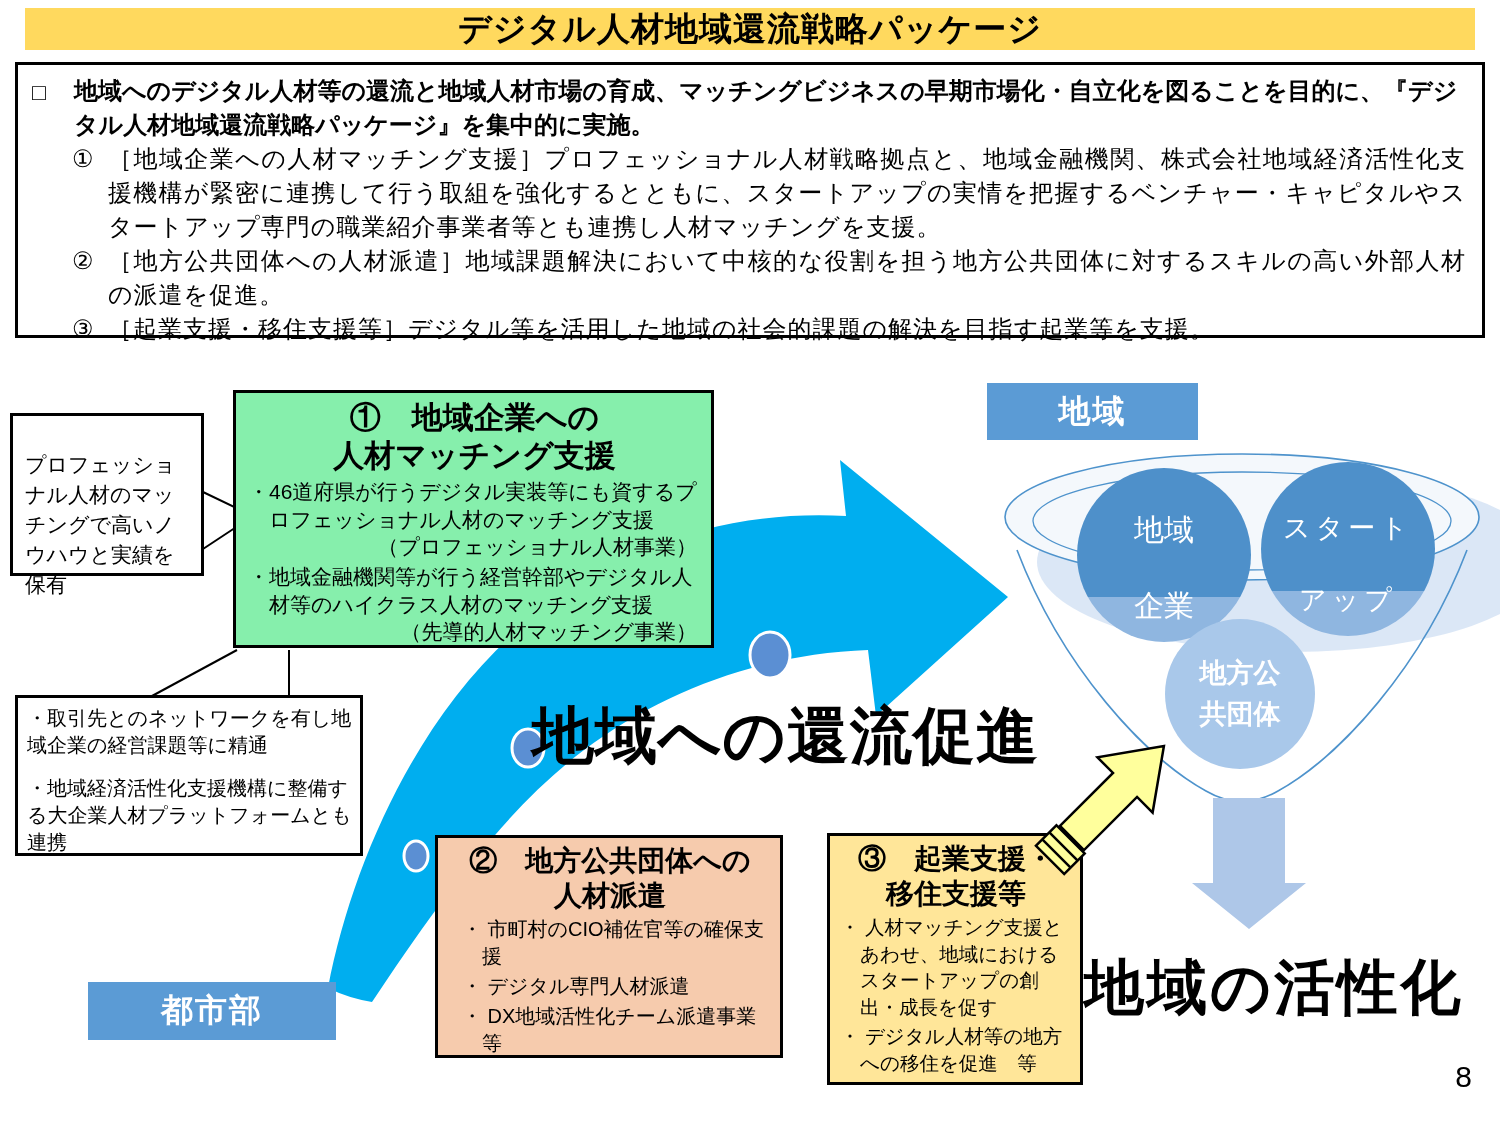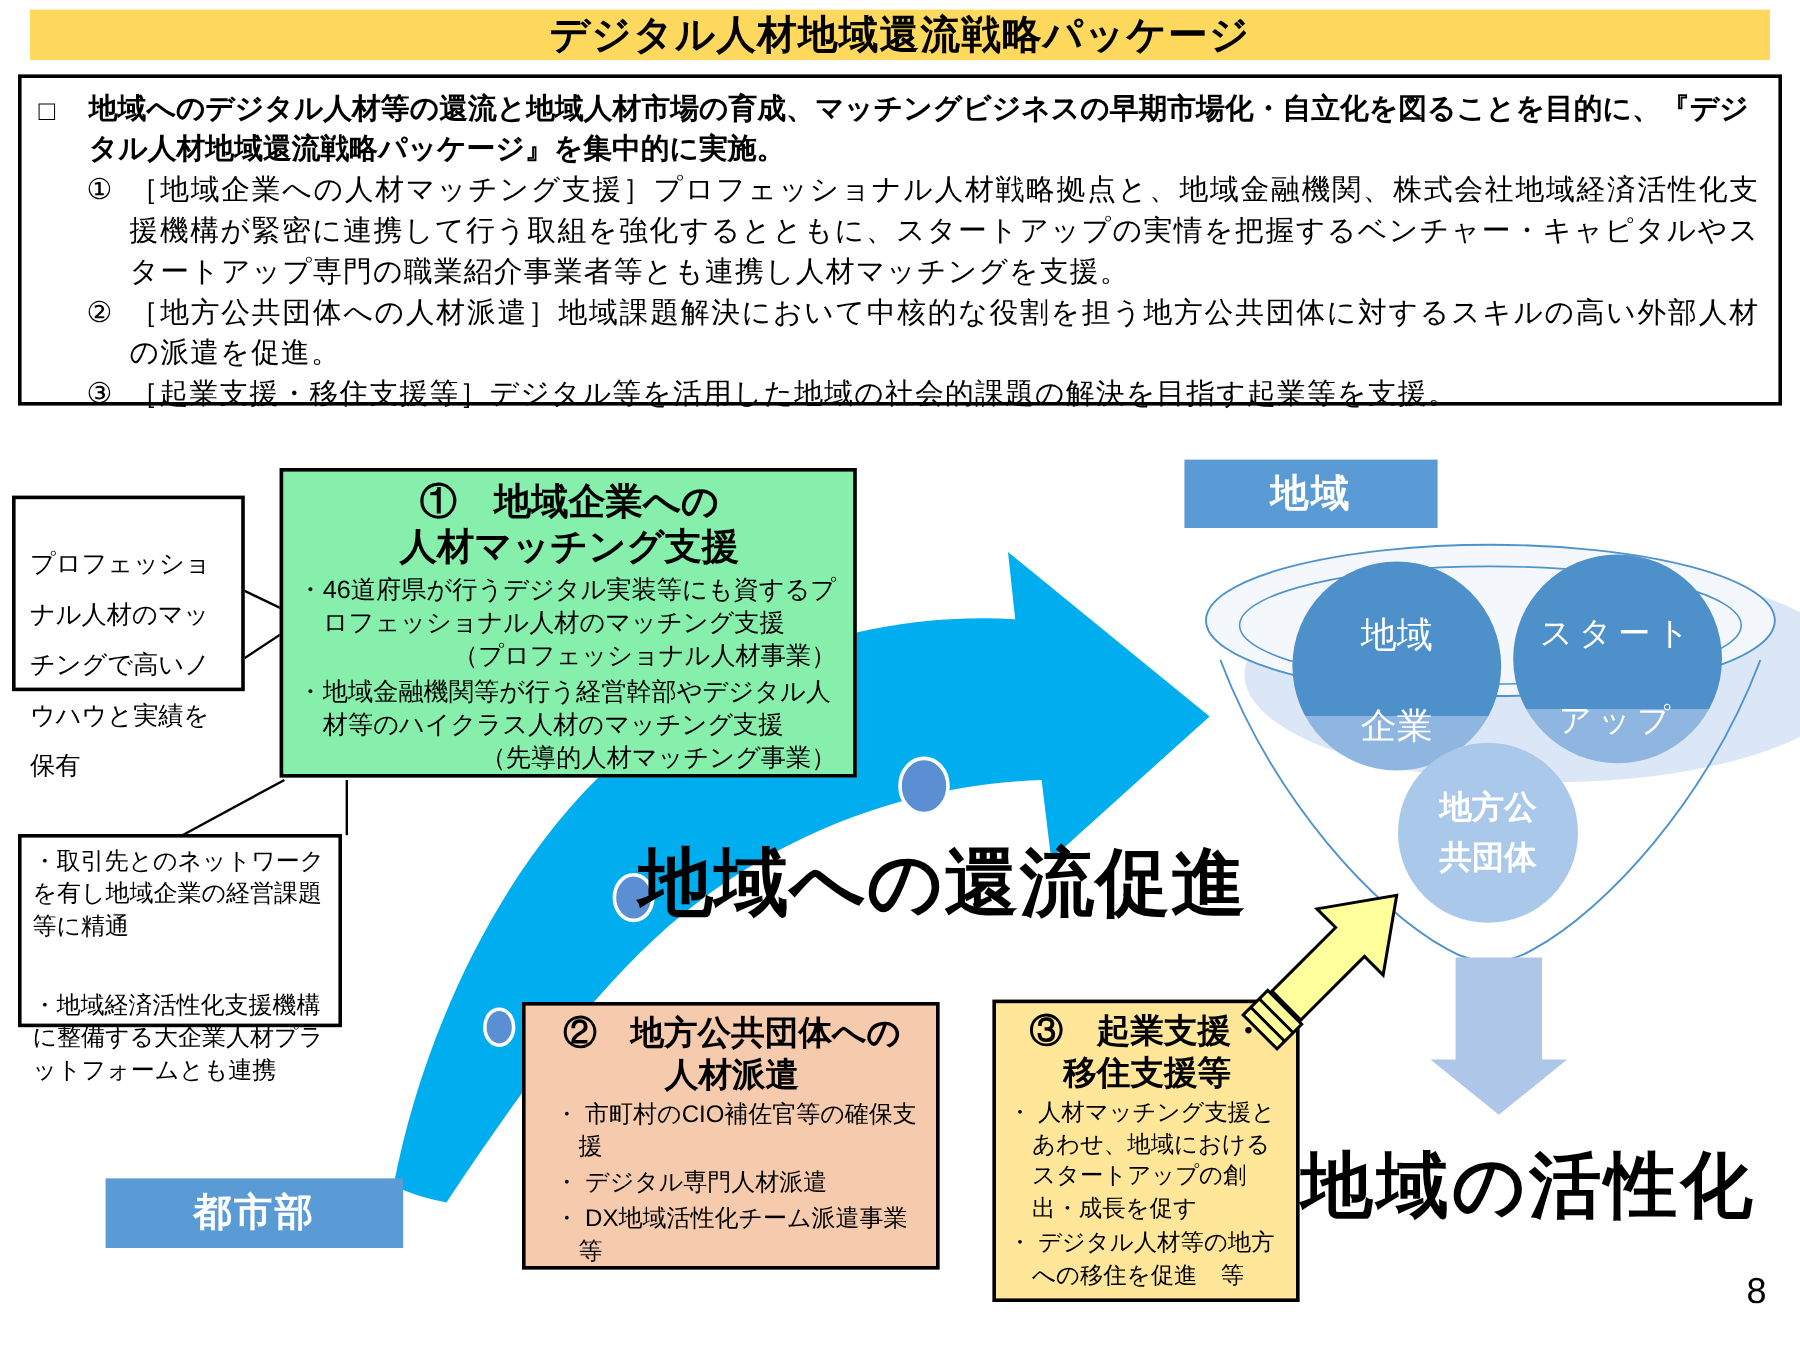--- a/index.html
+++ b/index.html
@@ -27,27 +27,27 @@
   .intro{display:flex;font-size:24px;font-weight:bold;line-height:34px;}
   .intro .chk{width:42px;flex:none;font-size:23px;padding-top:1px;}
   .s-item{display:flex;font-size:24px;line-height:34px;padding-left:40px;letter-spacing:1px;}
   .s-item .num{width:36px;flex:none;}
   .s-item .txt{text-align:justify;}
 
   
   .callout{background:#fff;border:3px solid #000;box-sizing:border-box;z-index:2;}
   .callout-pro{
     left:10px;top:413px;width:194px;height:163px;
-    padding:34px 8px 6px 12px;font-size:21px;line-height:42px;
+    padding:34px 8px 6px 12px;font-size:21px;line-height:30px;
   }
   .callout-net{
-    left:15px;top:695px;width:270px;height:161px;
+    left:15px;top:695px;width:348px;height:161px;
     padding:7px 8px 4px 9px;font-size:20px;line-height:27px;
   }
-  .callout-net .p2{margin-top:39px;}
+  .callout-net .p2{margin-top:16px;}
 
   
   .pbox{border:3px solid #000;box-sizing:border-box;z-index:2;}
   .pbox .ttl{text-align:center;font-weight:bold;}
   .box1{left:233px;top:390px;width:481px;height:258px;background:#86efac;padding:6px 10px 4px 12px;}
   .box1 .ttl{font-size:31px;line-height:38px;}
   .box1 .b-item{font-size:21px;line-height:28px;padding-left:21px;text-indent:-21px;margin-top:3px;}
   .box1 .b-note{font-size:21px;line-height:26px;text-align:right;padding-right:4px;}
   .box2{left:435px;top:835px;width:348px;height:223px;background:#F6CBAD;padding:5px 10px 0 12px;}
   .box2 .ttl{font-size:28px;line-height:35px;}

